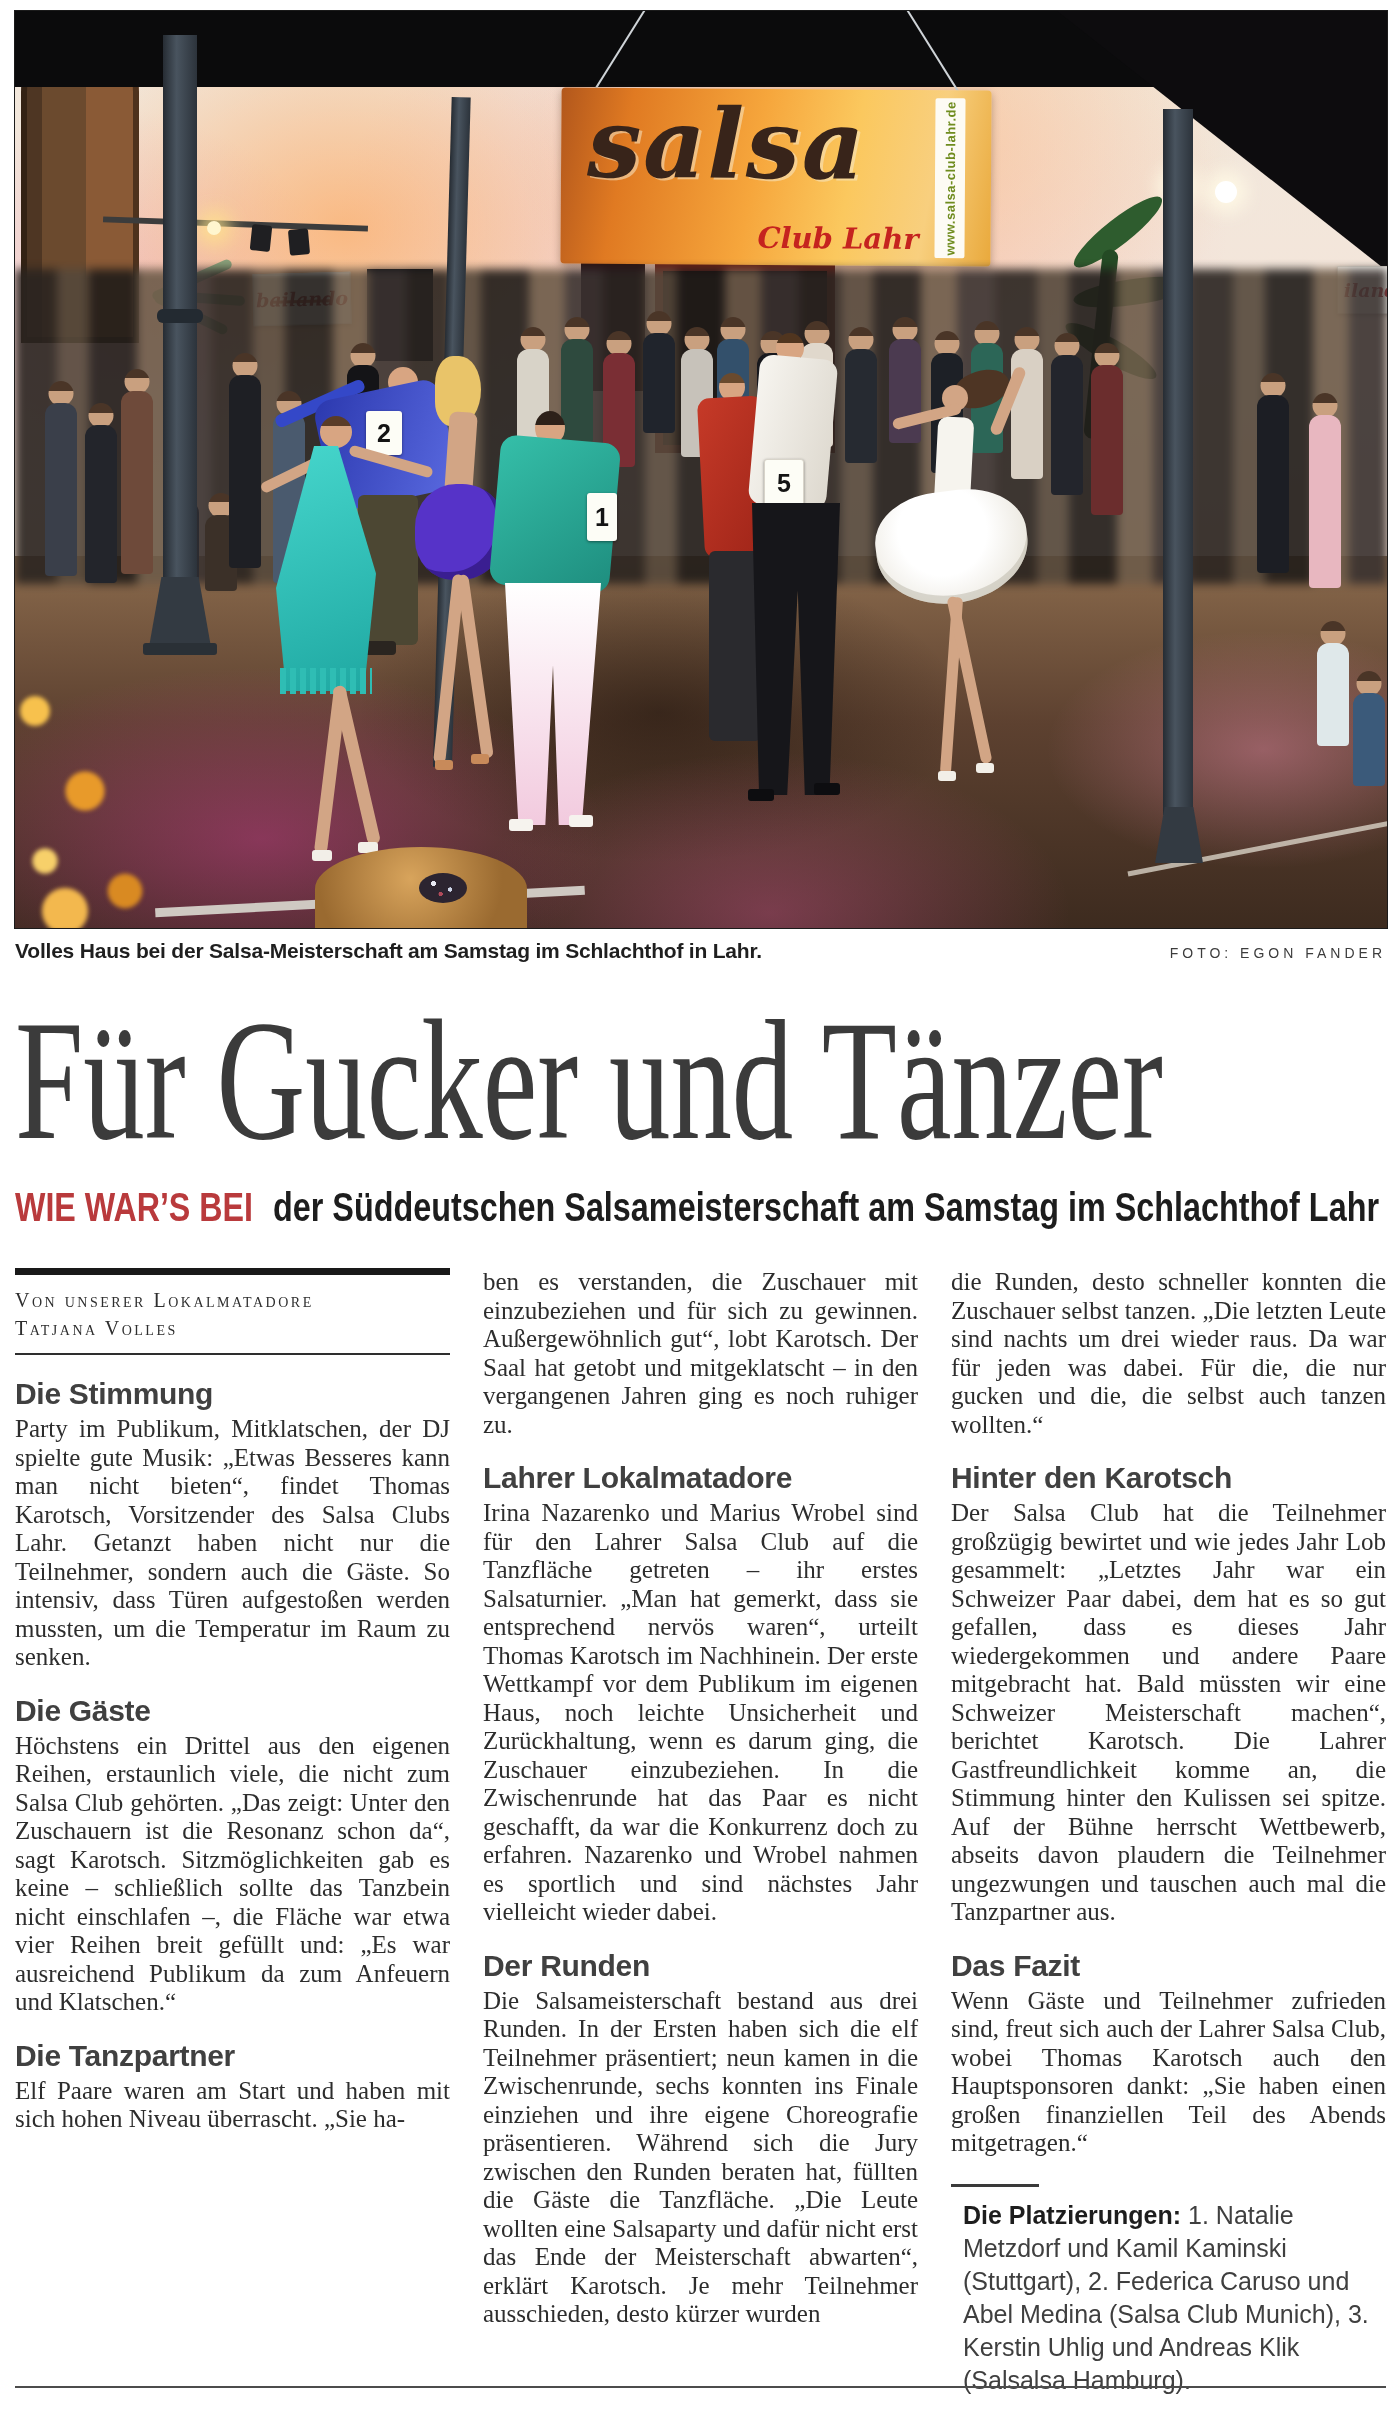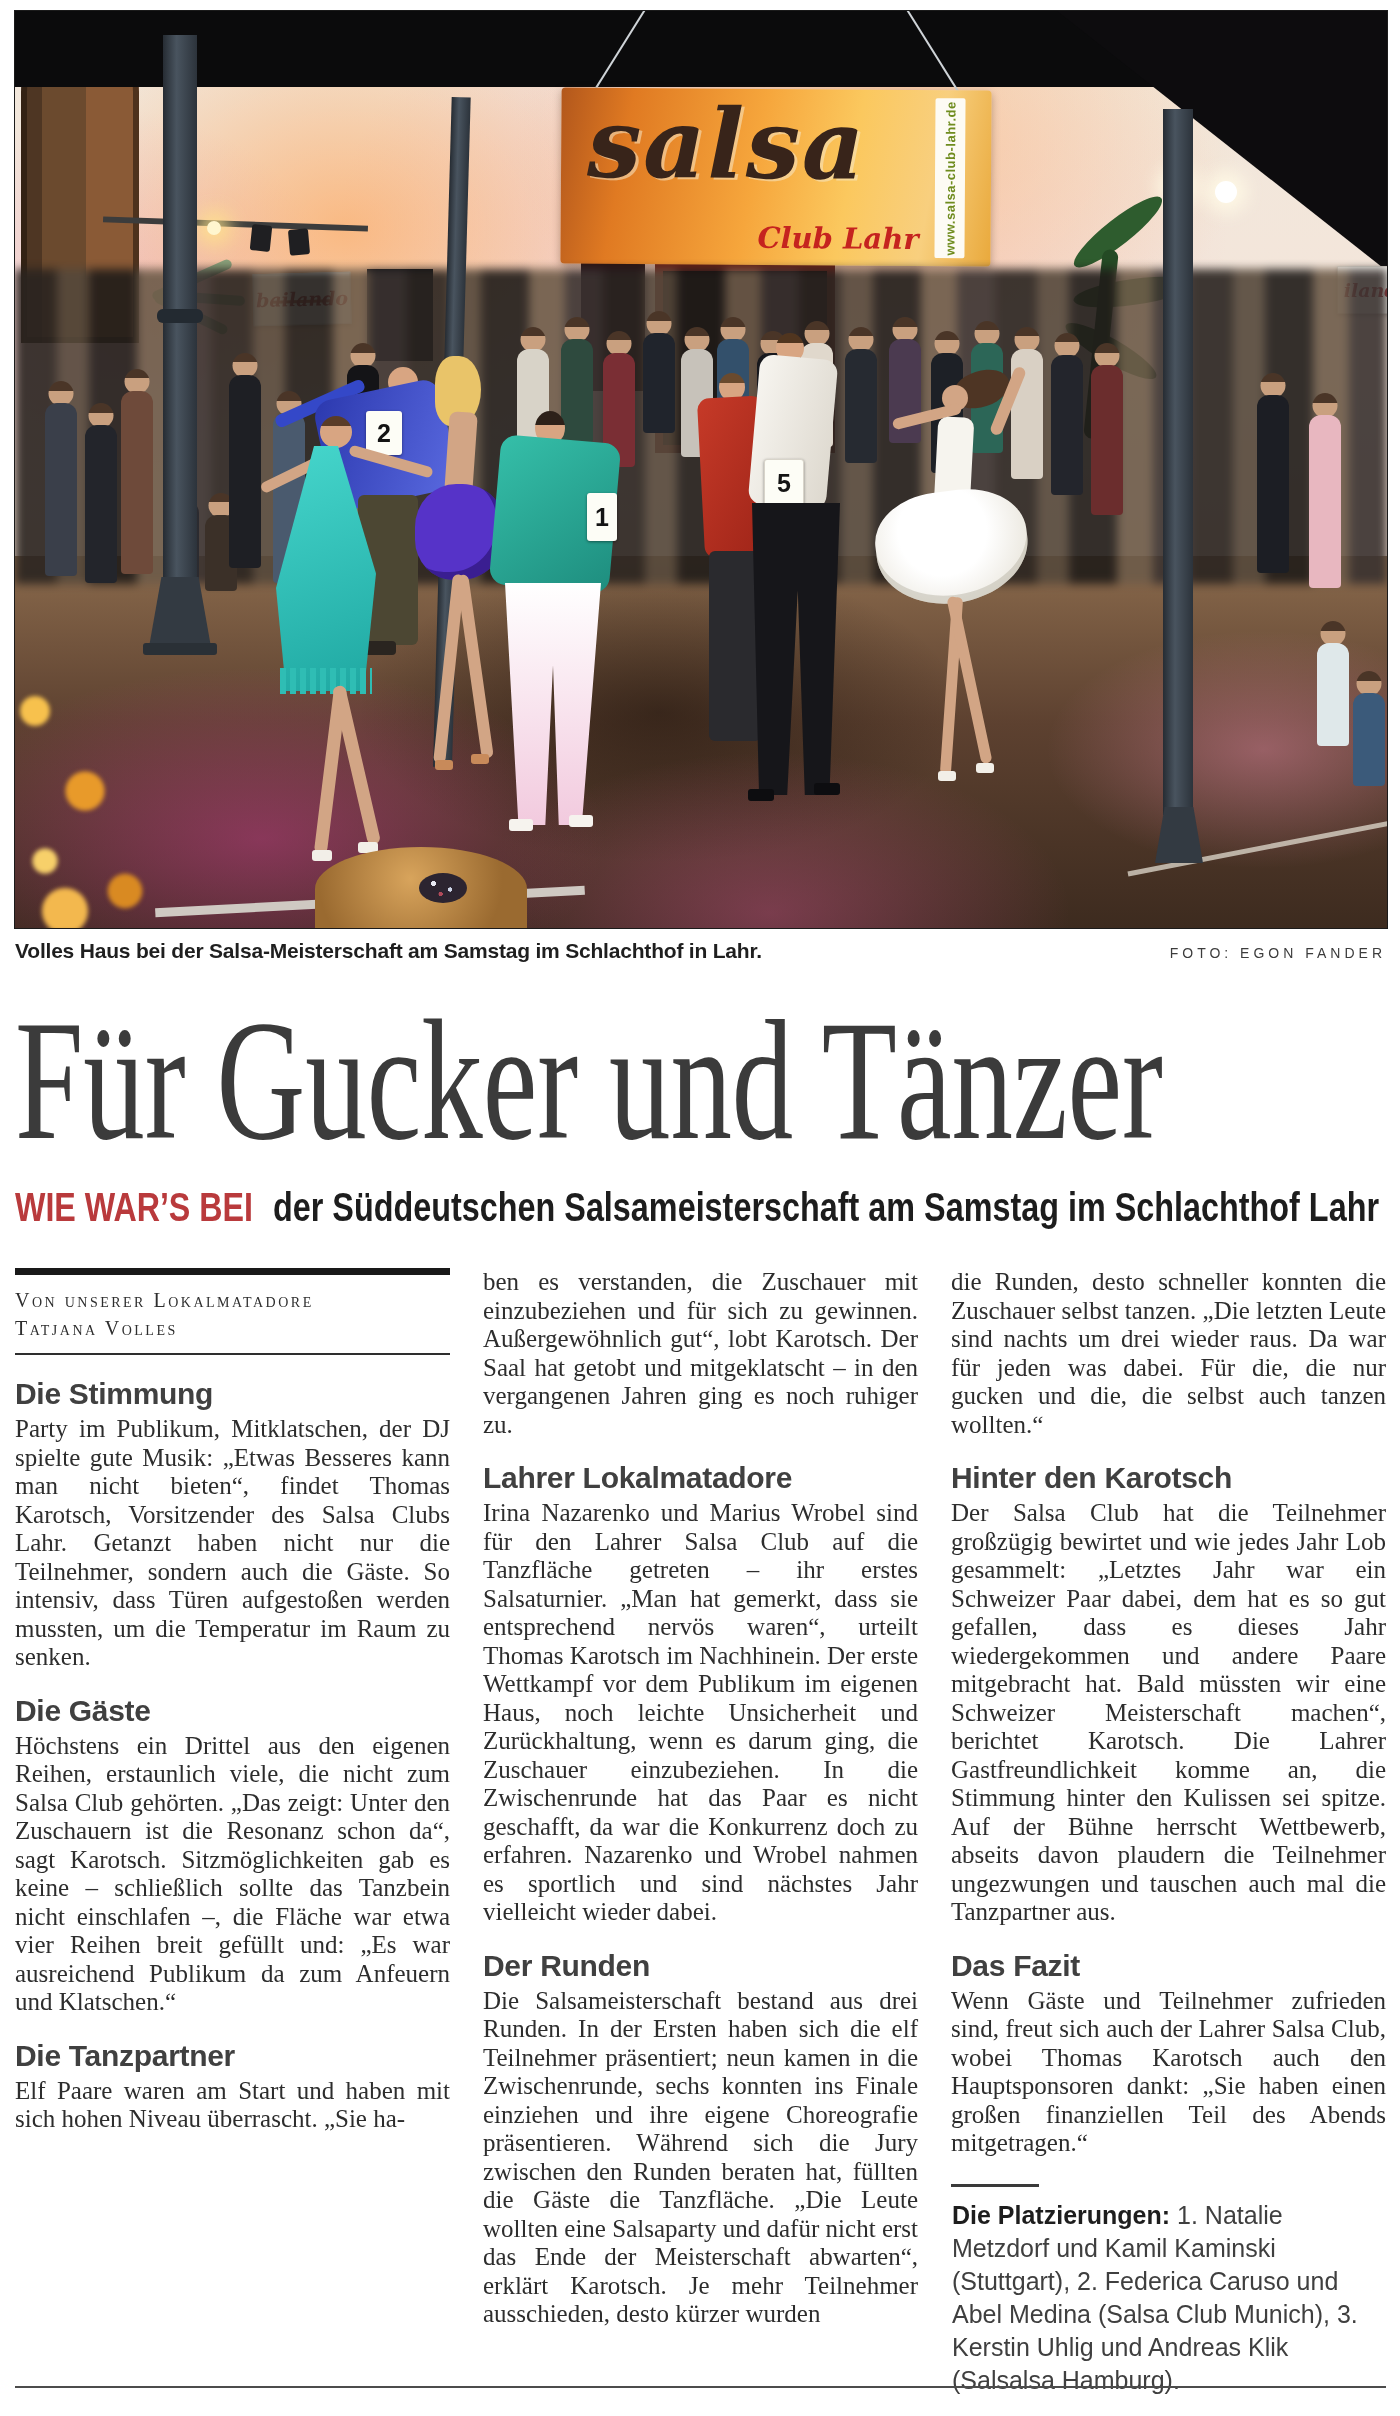--- a/index.html
+++ b/index.html
@@ -121,21 +121,21 @@
     letter-spacing:2.5px;color:#2e2e2e;}
   .byline{margin-bottom:24px;}
   .byline-bar{margin-bottom:11px;}
   .byline-rule{height:2px;background:#2e2e2e;margin-top:11px;}
   .lead{margin:0 0 2px 0;font:bold 27px/32px "Liberation Serif",serif;color:#222;
     text-align:justify;hyphens:auto;}
   .body{margin:0;font:25px/28.5px "Liberation Serif",serif;color:#2d2d2d;text-align:justify;hyphens:auto;}
   h3{margin:24px 0 6px 0;font:bold 30px/30px "Liberation Sans",sans-serif;color:#404040;letter-spacing:-.3px;}
   .placements{margin-top:26px;}
   .placements-rule{width:88px;height:3px;background:#3a3a3a;margin-bottom:12px;}
-  .placements-text{margin:1px;font:25px/33px "Liberation Sans",sans-serif;color:#3f3f3f;}
+  .placements-text{margin:12px;font:25px/33px "Liberation Sans",sans-serif;color:#3f3f3f;}
   .placements-text b{color:#1d1d1d;}
   .bottom-rule{position:absolute;left:15px;top:2386px;width:1371px;height:2px;background:#4c4c4c;}
 </style>
 </head>
 <body>
 
 <figure class="photo">
   <div class="ph-wall"></div>
   <div class="ph-window"></div>
   <div class="ph-ceiling"></div>

